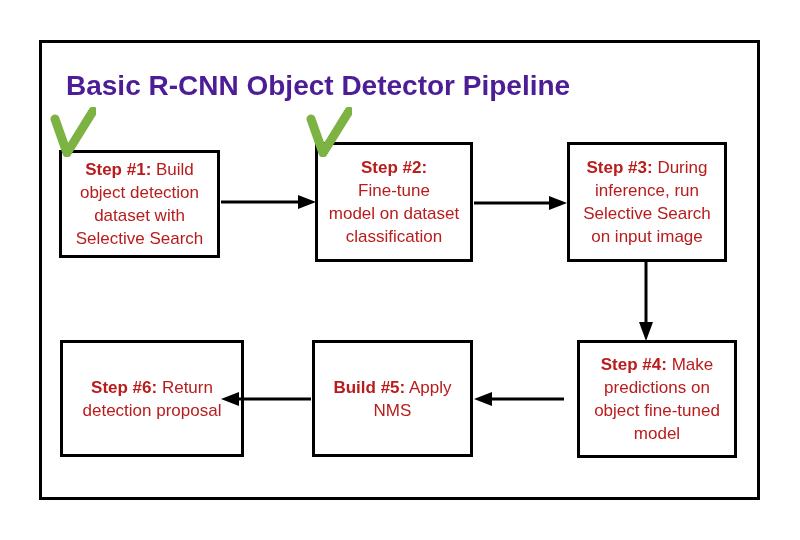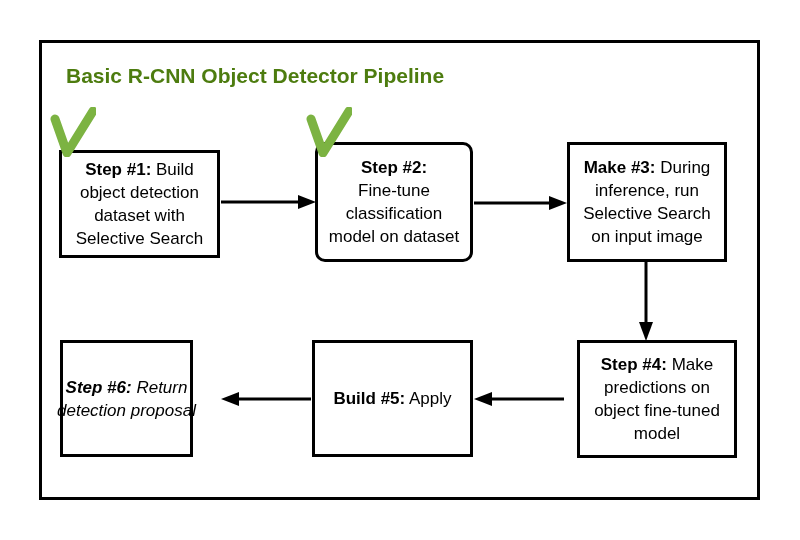--- a/index.html
+++ b/index.html
@@ -21,50 +21,50 @@
     top: 40px;
     width: 721px;
     height: 460px;
     border: 3px solid #000;
     box-sizing: border-box;
     background: #FFFFFF;
   }
   .diagram-title {
     position: absolute;
     left: 66px;
-    top: 64px;
+    top: 70px;
     margin: 0;
-    font-size: 21px;
+    font-size: 28px;
     font-weight: bold;
-    color: #4d7c0f;
+    color: #4c1d95;
     white-space: nowrap;
   }
   .step-box {
     position: absolute;
     border: 3px solid #000;
     box-sizing: border-box;
     background: #FFFFFF;
     display: flex;
     align-items: center;
     justify-content: center;
   }
   .box-text {
     text-align: center;
     font-size: 17px;
     line-height: 23px;
-    color: #000000;
+    color: #b91c1c;
   }
   .box-text .line { white-space: nowrap; }
   
   .pos-1 { left: 59px;  top: 150px; width: 161px; height: 108px; }
-  .pos-2 { left: 315px; top: 142px; width: 158px; height: 120px; border-radius: 10px; }
+  .pos-2 { left: 315px; top: 142px; width: 158px; height: 120px; }
   .pos-3 { left: 567px; top: 142px; width: 160px; height: 120px; }
   .pos-4 { left: 577px; top: 340px; width: 160px; height: 118px; }
   .pos-5 { left: 312px; top: 340px; width: 161px; height: 117px; }
-  .pos-6 { left: 60px;  top: 340px; width: 133px; height: 117px; font-style: italic; }
+  .pos-6 { left: 60px;  top: 340px; width: 184px; height: 117px; }
   .check {
     position: absolute;
     left: -12px;
     top: -46px;
     width: 46px;
     height: 50px;
   }
   .pos-2 .check { top: -38px; }
   .arrow-layer {
     position: absolute;
@@ -96,46 +96,47 @@
       </div>
   </div>
 
   <div class="step-box pos-2">
     <svg class="check" viewBox="0 0 46 50">
       <path d="M5 12 L17 46 L43 4" fill="none" stroke="#7CB342" stroke-width="9" stroke-linecap="round" stroke-linejoin="round"></path>
     </svg>
     <div class="box-text">
         <div class="line"><b>Step #2:</b></div>
         <div class="line">Fine-tune</div>
+        <div class="line">model on dataset</div>
         <div class="line">classification</div>
-        <div class="line">model on dataset</div>
       </div>
   </div>
 
   <div class="step-box pos-3">
     <div class="box-text">
-        <div class="line"><b>Make #3:</b> During</div>
+        <div class="line"><b>Step #3:</b> During</div>
         <div class="line">inference, run</div>
         <div class="line">Selective Search</div>
         <div class="line">on input image</div>
       </div>
   </div>
 
   <div class="step-box pos-4">
     <div class="box-text">
         <div class="line"><b>Step #4:</b> Make</div>
         <div class="line">predictions on</div>
         <div class="line">object fine-tuned</div>
         <div class="line">model</div>
       </div>
   </div>
 
   <div class="step-box pos-5">
     <div class="box-text">
         <div class="line"><b>Build #5:</b> Apply</div>
+        <div class="line">NMS</div>
       </div>
   </div>
 
   <div class="step-box pos-6">
     <div class="box-text">
         <div class="line"><b>Step #6:</b> Return</div>
         <div class="line">detection proposal</div>
       </div>
   </div>
 

